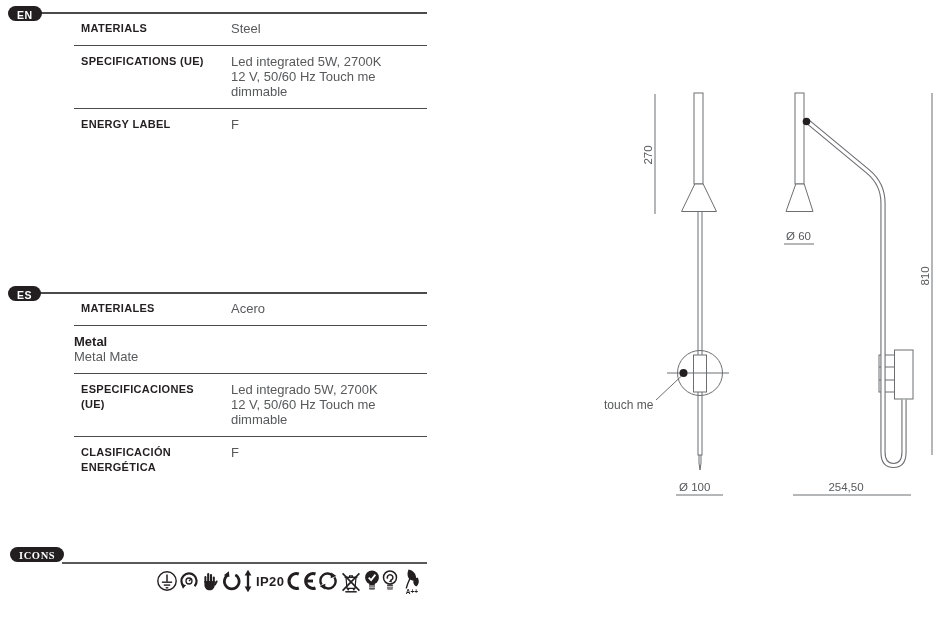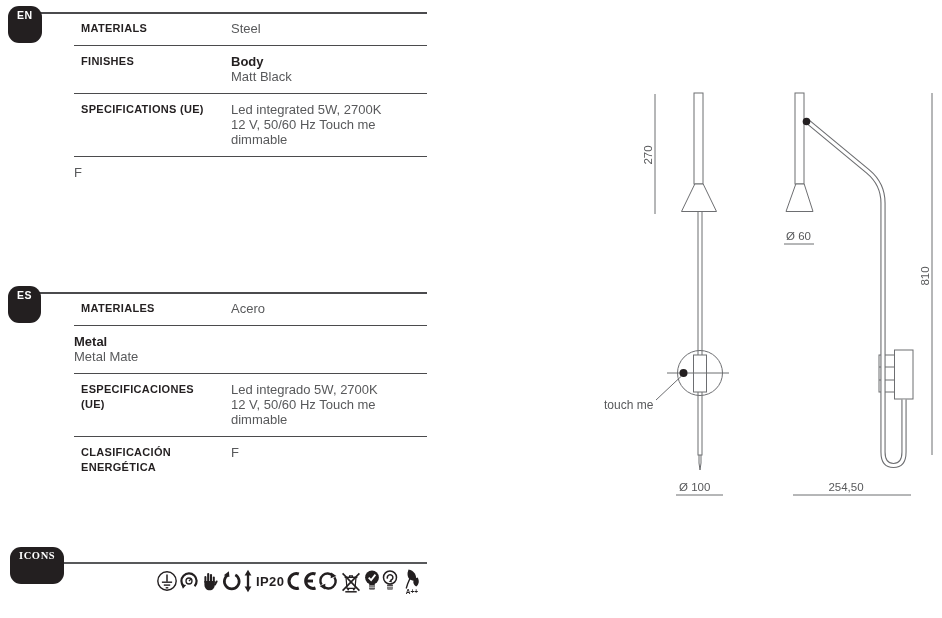--- a/index.html
+++ b/index.html
@@ -4,21 +4,21 @@
 <style>
   * { margin:0; padding:0; box-sizing:border-box; }
   html,body { background:#ffffff; }
   body {
     position:relative; width:942px; height:618px; overflow:hidden;
     font-family:"Liberation Sans", sans-serif; color:#231f20;
   }
   .pill {
     position:absolute; background:#231f20; color:#fff; border-radius:11px;
     font-size:10.5px; font-weight:bold; letter-spacing:.6px;
-    padding:4px 9px 22px; line-height:1; z-index:3;
+    padding:4px 9px 0; line-height:1; z-index:3;
   }
   .rule { position:absolute; height:1.5px; background:#4b4b4d; }
   .spec-table { position:absolute; left:38px; width:389px; }
   .spec-row { display:flex; border-bottom:1.4px solid #4b4b4d; padding:8px 0 9px;margin-left:36px; }
   .spec-row.last { border-bottom:none; }
   .spec-label {
     width:157px; padding-left:7px; padding-right:10px;
     font-size:11px; font-weight:bold; letter-spacing:.3px;
     line-height:15px; color:#231f20;
   }
@@ -41,34 +41,28 @@
 <div class="rule" style="left:33px; top:12px; width:394px;"></div>
 
 <div class="spec-table" style="top:13px;">
   <div class="spec-row">
     <div class="spec-label">MATERIALS</div>
     <div class="spec-value">
       <div>Steel</div>
     </div>
   </div>
   <div class="spec-row">
-    <div class="spec-label">FINISHES</div>
-    <div class="spec-value">
-      <div class="value-strong">Body</div>
-      <div>Matt Black</div>
-    </div>
-  </div>
-  <div class="spec-row">
     <div class="spec-label">SPECIFICATIONS (UE)</div>
     <div class="spec-value">
       <div>Led integrated 5W, 2700K</div>
       <div>12 V, 50/60 Hz Touch me dimmable</div>
     </div>
   </div>
   <div class="spec-row last">
+    <div class="spec-label">ENERGY LABEL</div>
     <div class="spec-value">
       <div>F</div>
     </div>
   </div>
 </div>
 
 <div class="pill" style="left:8px; top:286px;">ES</div>
 <div class="rule" style="left:33px; top:292px; width:394px;"></div>
 
 <div class="spec-table" style="top:293px;">

